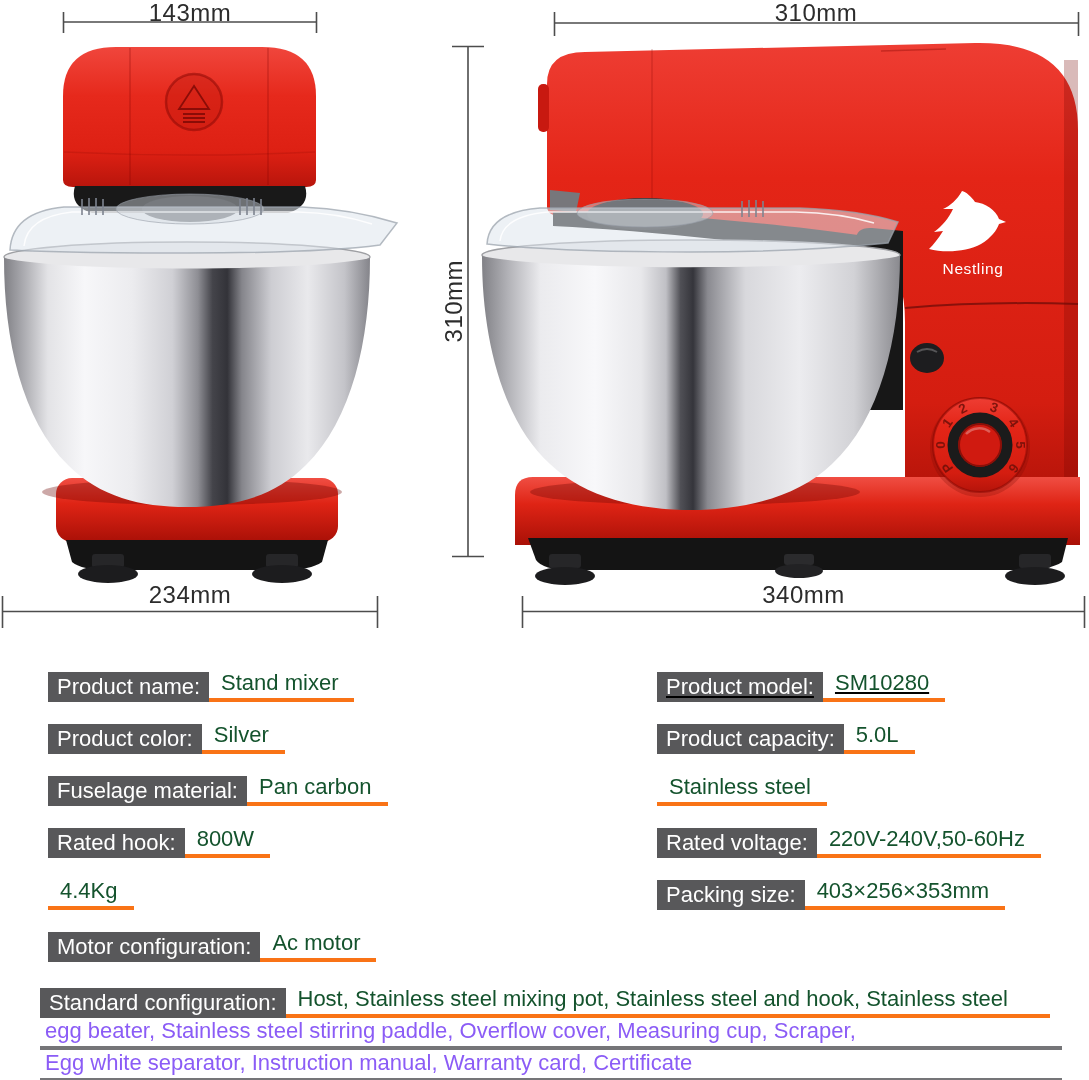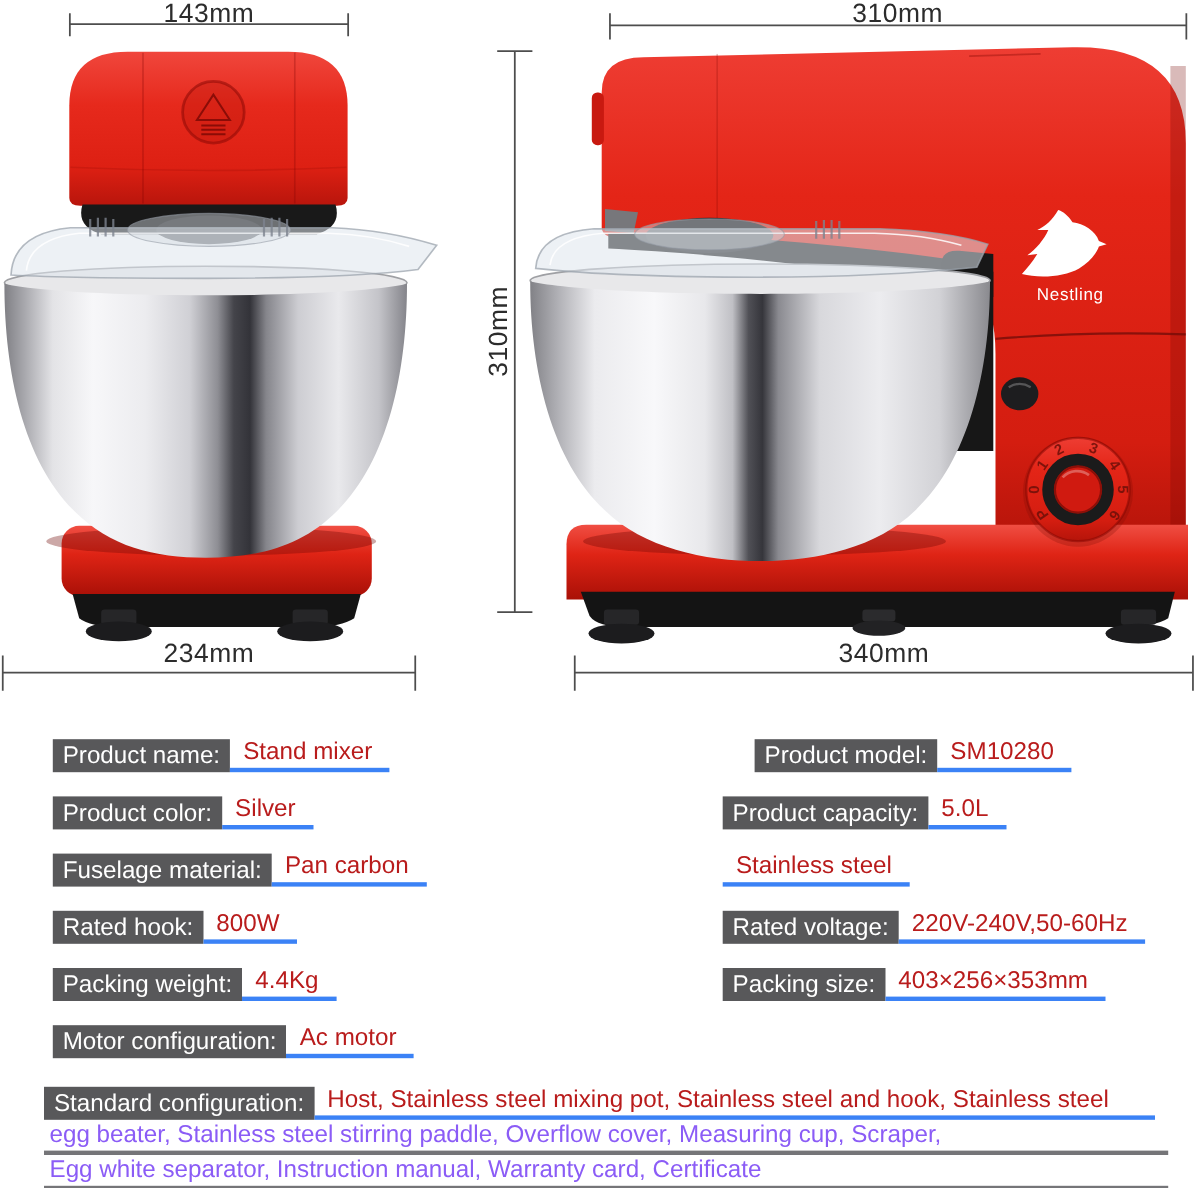--- a/index.html
+++ b/index.html
@@ -20,22 +20,22 @@
   .dial-num{
     position:absolute;width:20px;height:20px;line-height:20px;text-align:center;
     font-size:13.5px;font-weight:600;color:#701009;opacity:0.88;
   }
   .spec-row{position:absolute;display:flex;align-items:flex-end;white-space:nowrap;}
   .spec-label{
     background:#58585a;color:#ffffff;font-size:22px;line-height:25px;
     padding:2px 9px 3px 9px;
   }
   .spec-value{
-    color:#b91c1c;font-size:22px;line-height:25px;
-    padding:2px 16px 3px 12px;border-bottom:4px solid #3b82f6;
+    color:#14532d;font-size:22px;line-height:25px;
+    padding:2px 16px 3px 12px;border-bottom:4px solid #f97316;
   }
   .std-line{
     position:absolute;color:#8b5cf6;font-size:22px;line-height:25px;
     padding:2px 0 3px 5px;border-bottom:4px solid #757578;white-space:nowrap;
   }
 </style>
 </head>
 <body>
 
 <div class="canvas">
@@ -220,29 +220,28 @@
   </div>
   <div class="spec-row" style="left:48px;top:772px;">
     <span class="spec-label">Fuselage material:</span>
     <span class="spec-value">Pan carbon</span>
   </div>
   <div class="spec-row" style="left:48px;top:824px;">
     <span class="spec-label">Rated hook:</span>
     <span class="spec-value">800W</span>
   </div>
   <div class="spec-row" style="left:48px;top:876px;">
-    <span class="spec-label">Packing weight:</span>
     <span class="spec-value">4.4Kg</span>
   </div>
   <div class="spec-row" style="left:48px;top:928px;">
     <span class="spec-label">Motor configuration:</span>
     <span class="spec-value">Ac motor</span>
   </div>
 
-  <div class="spec-row" style="left:686px;top:668px;">
+  <div class="spec-row" style="left:657px;top:668px;text-decoration:underline;">
     <span class="spec-label">Product model:</span>
     <span class="spec-value">SM10280</span>
   </div>
   <div class="spec-row" style="left:657px;top:720px;">
     <span class="spec-label">Product capacity:</span>
     <span class="spec-value">5.0L</span>
   </div>
   <div class="spec-row" style="left:657px;top:772px;">
     <span class="spec-value">Stainless steel</span>
   </div>

